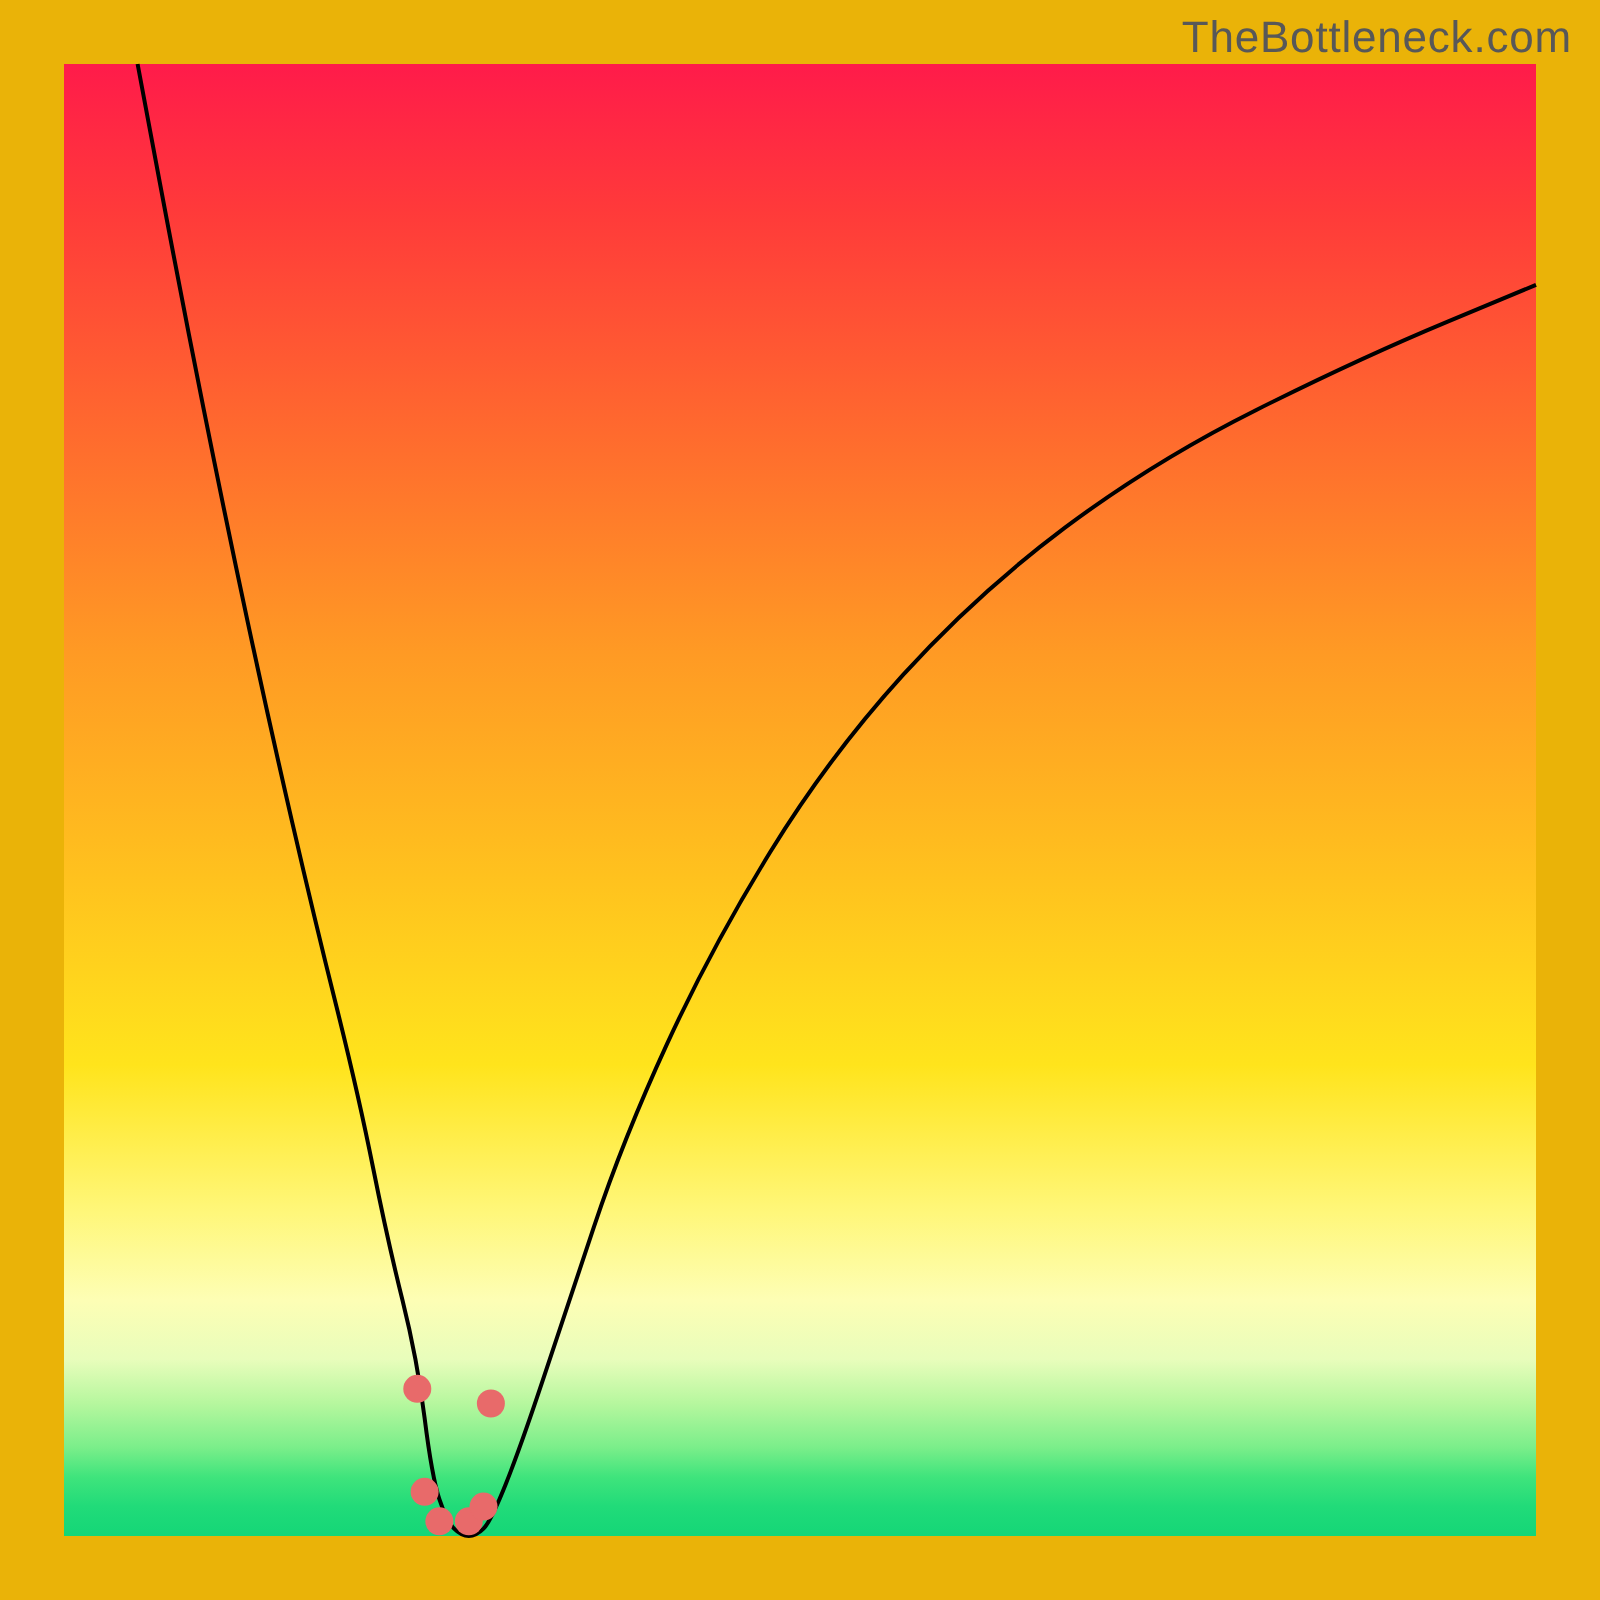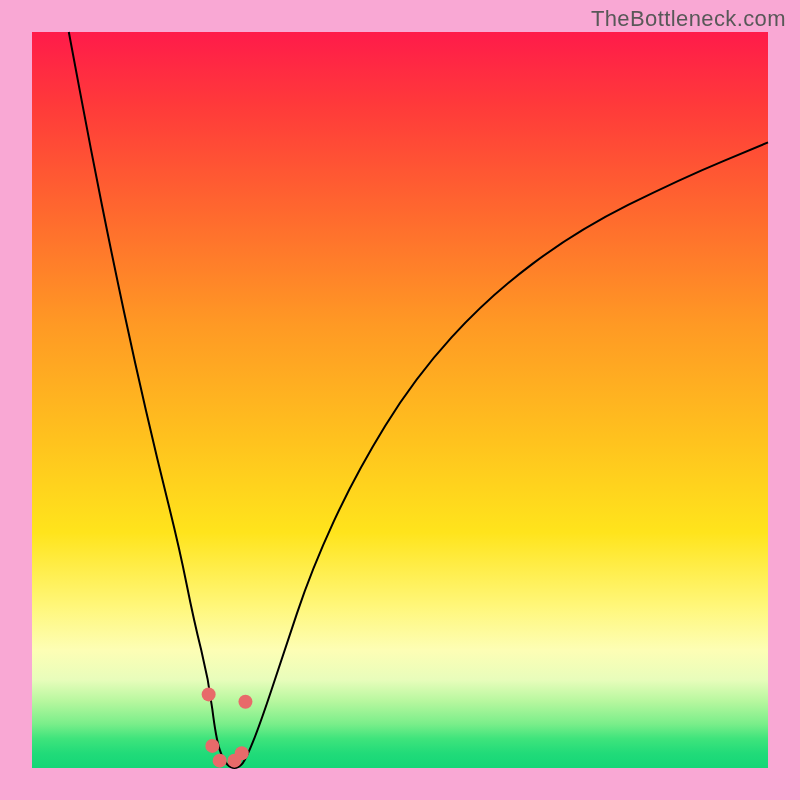--- a/index.html
+++ b/index.html
@@ -8,21 +8,21 @@
     width: 800px;
     height: 800px;
     overflow: hidden;
     background: #000;
     font-family: Arial, Helvetica, sans-serif;
   }
   .frame {
     position: relative;
     width: 800px;
     height: 800px;
-    background: #f9a8d4;
+    background: #eab308;
   }
   .plot-area {
     position: absolute;
     left: 32px;
     top: 32px;
     width: 736px;
     height: 736px;
     background: linear-gradient(
       to bottom,
       #ff1b4a 0%,

